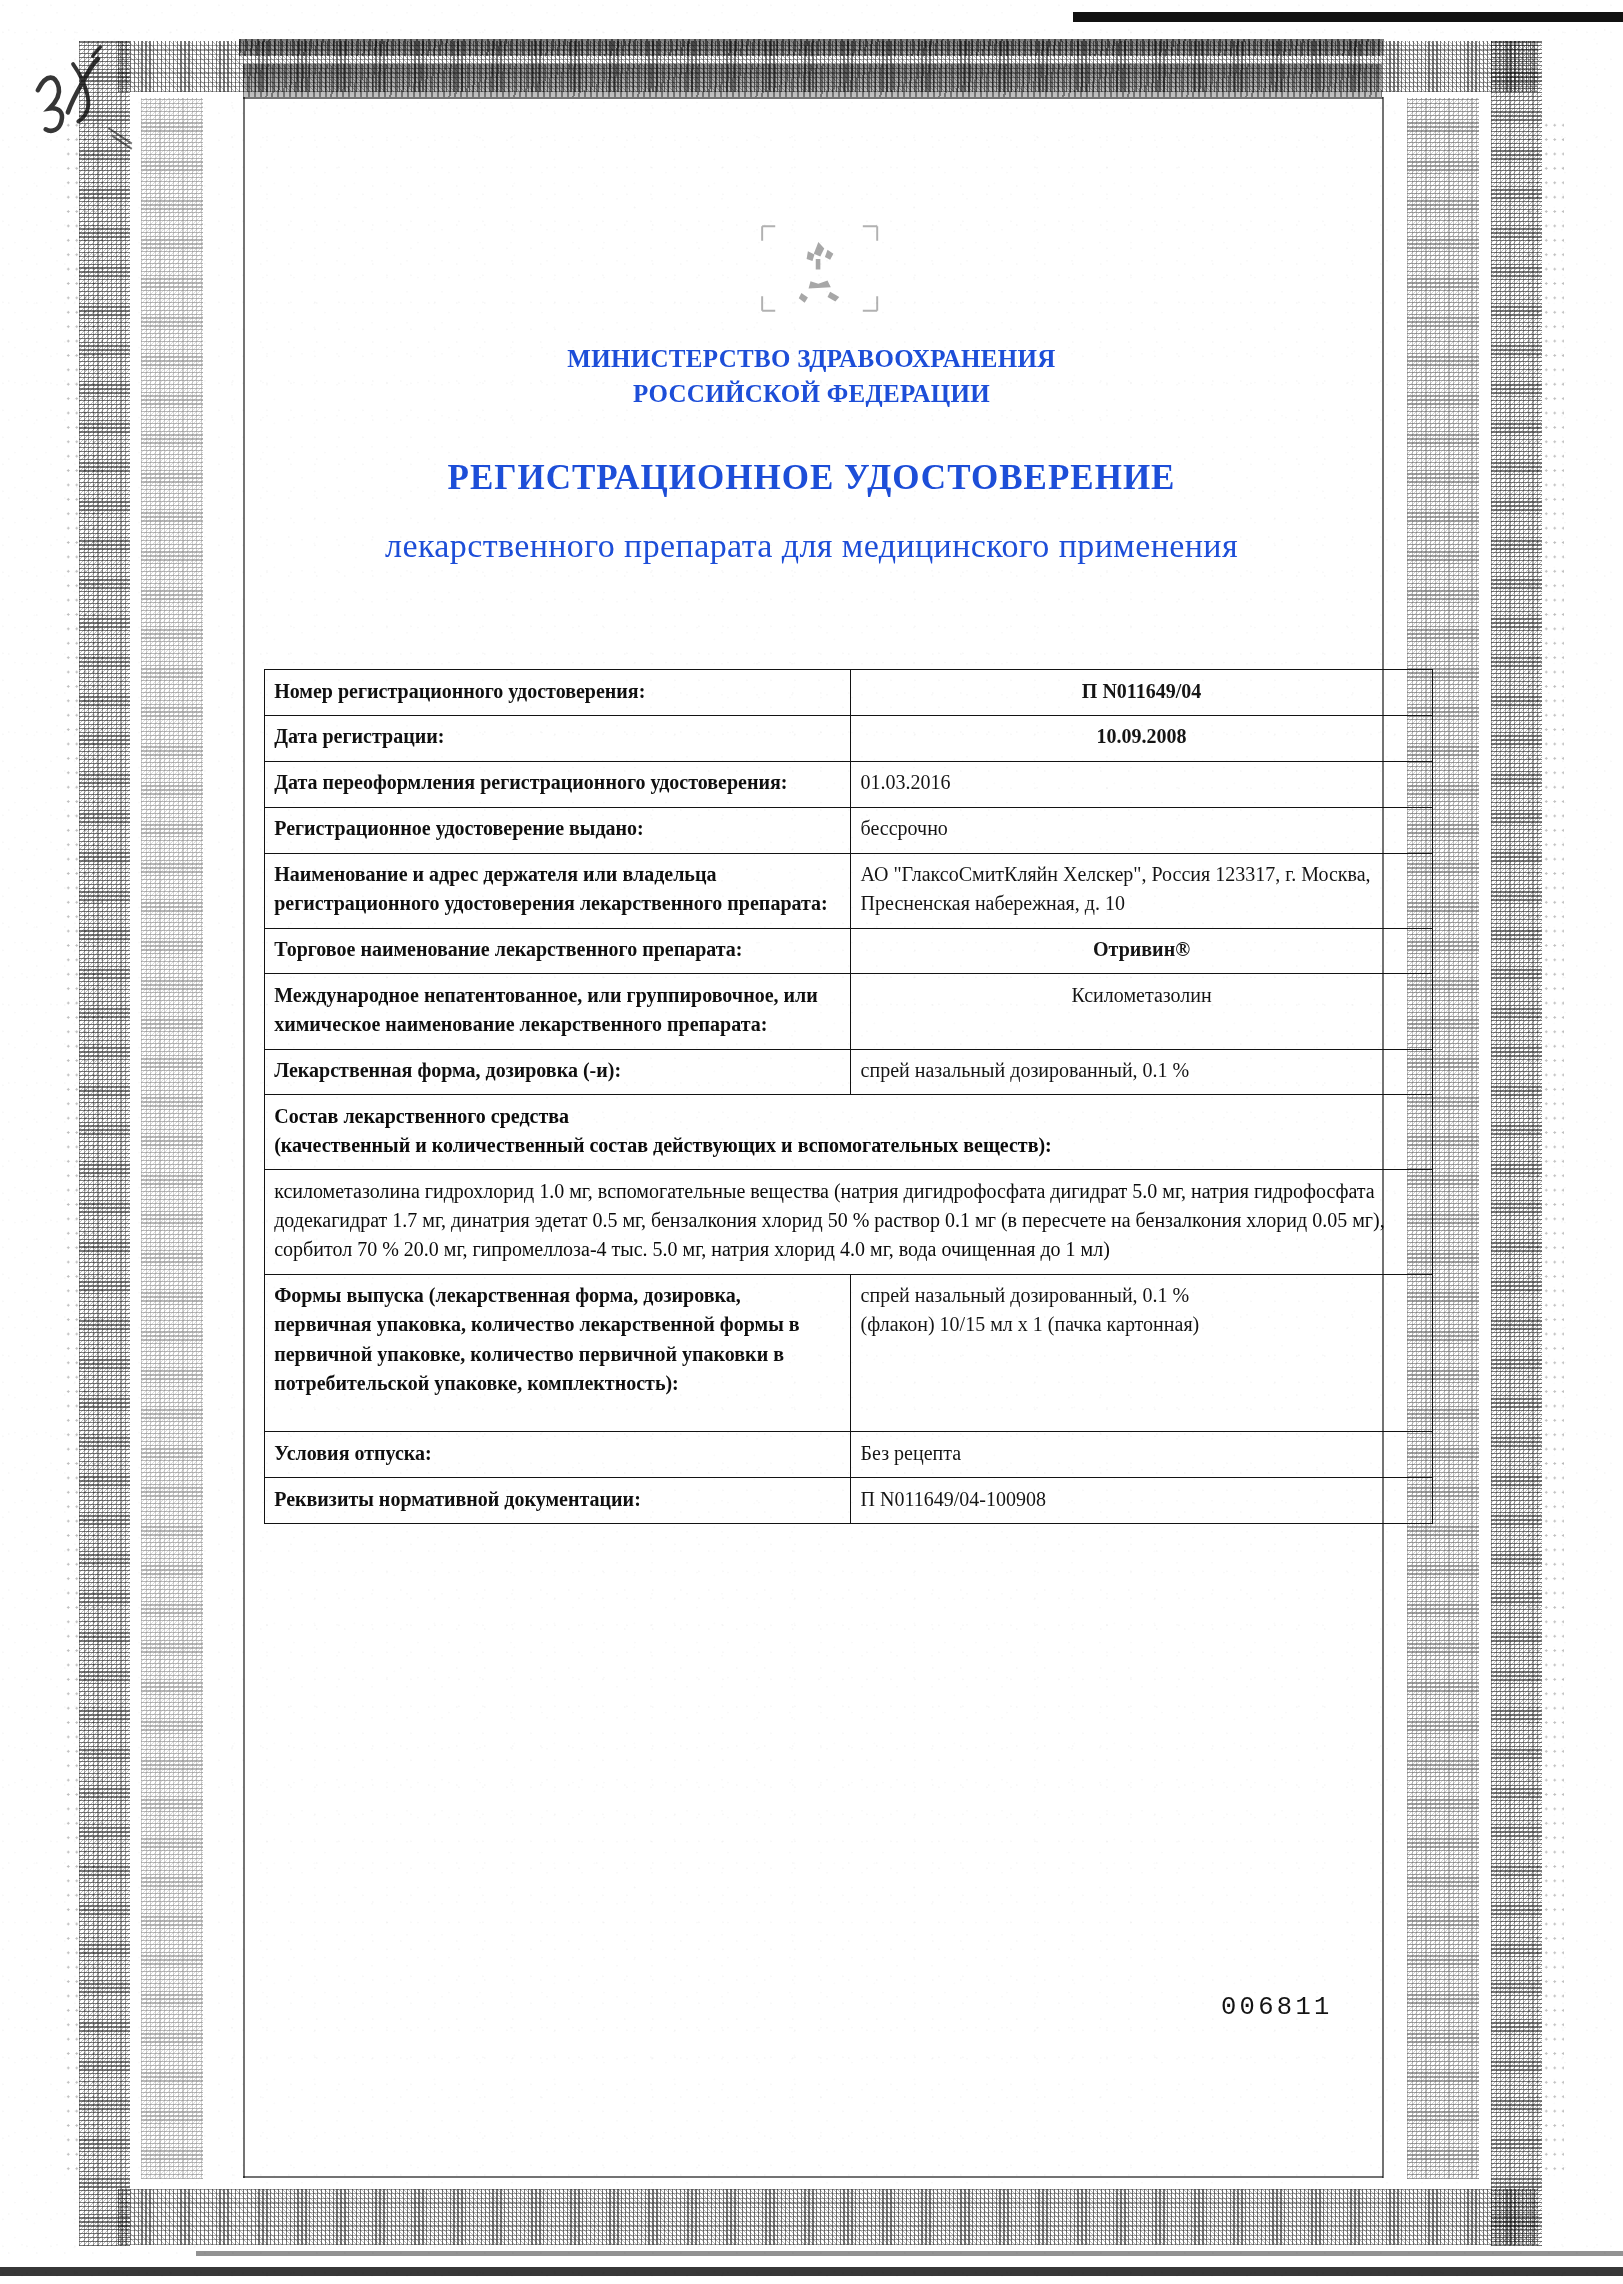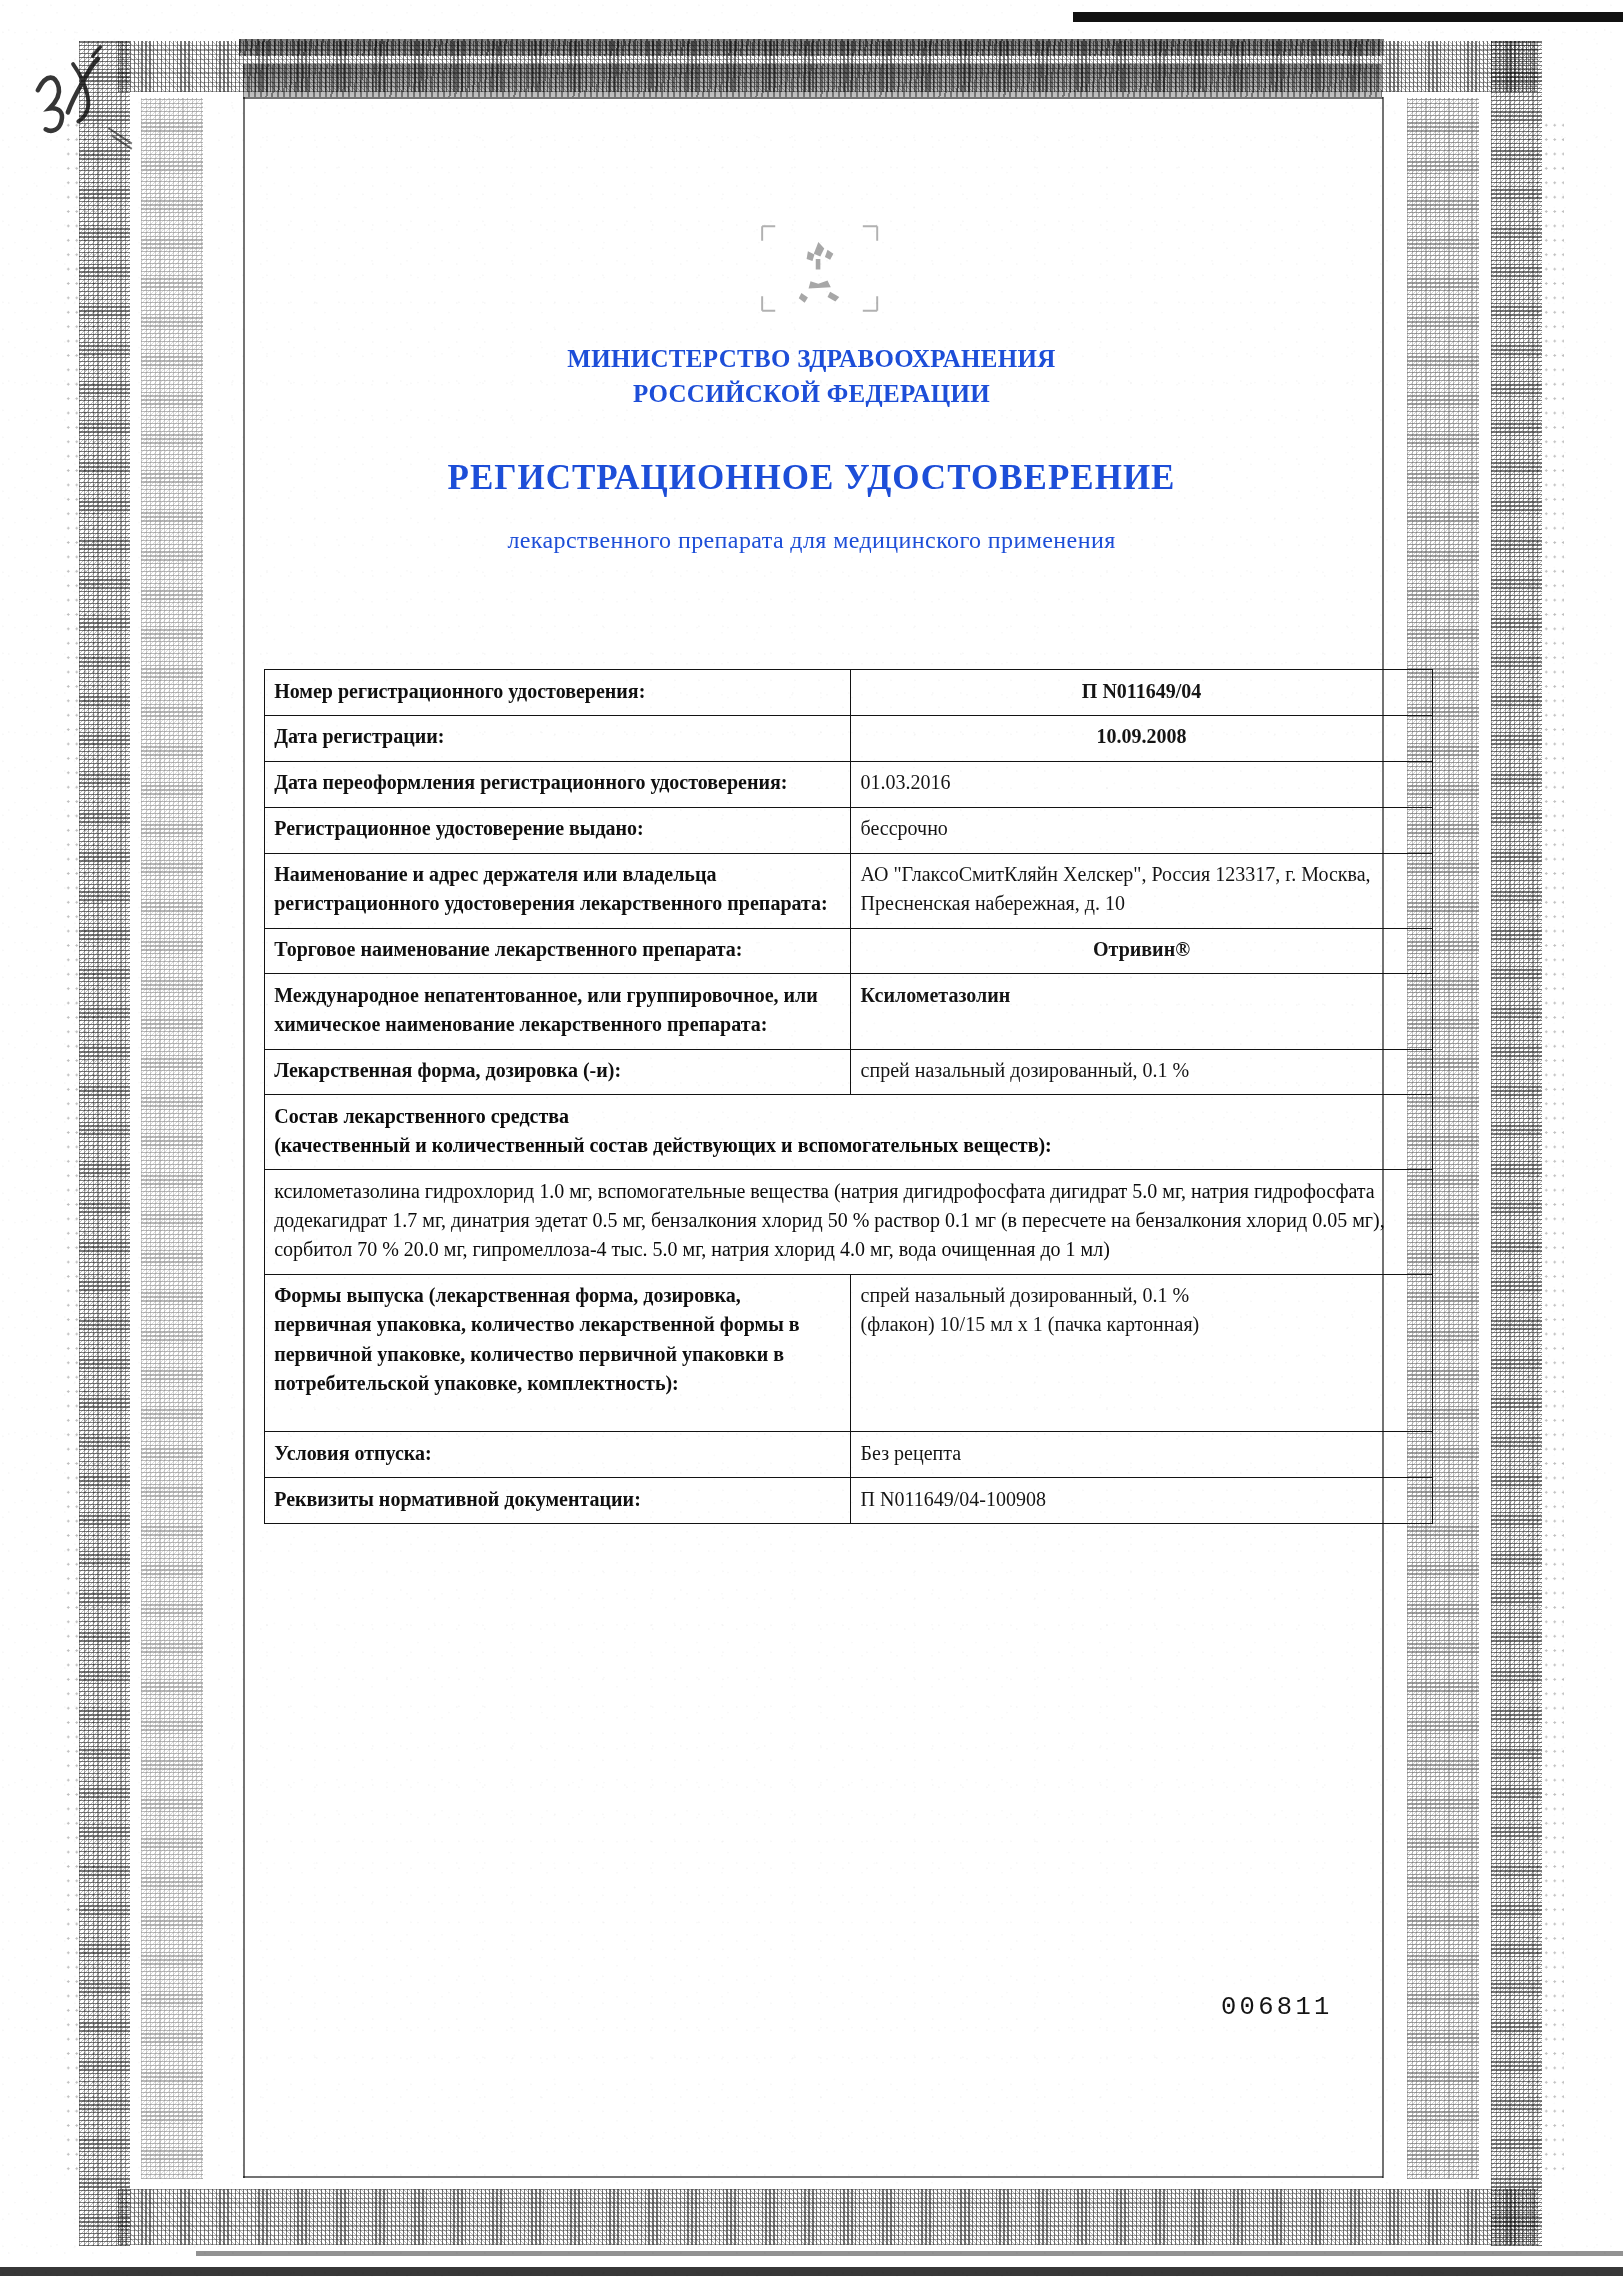--- a/index.html
+++ b/index.html
@@ -74,42 +74,42 @@
   .hdr{
     position:absolute;width:100%;text-align:center;
     font-family:"Liberation Serif", serif;
     font-weight:700;
     color:#1d4ed8;
     letter-spacing:0.3px;
   }
   .hdr.min1{top:345px;font-size:25px;}
   .hdr.min2{top:380px;font-size:25px;}
   .hdr.title{top:458px;font-size:35px;letter-spacing:1px;}
-  .hdr.sub{top:527px;font-size:24px;font-weight:400;letter-spacing:0.4px;}
+  .hdr.sub{top:527px;font-size:34px;font-weight:400;letter-spacing:0.4px;}
 
   
   #tbl{
     position:absolute;
     left:264px;top:669px;width:1130px;
     border-collapse:collapse;
     table-layout:fixed;
     padding-left:13px;
   }
   #tbl td{
     border:1.6px solid #131313;
     vertical-align:top;
     padding:6.5px 9.2px 9.2px 9.2px;
     font-size:20px;
     line-height:1.46;
     font-family:"Liberation Serif", serif;
   }
   td.lbl{width:567px;font-weight:700;color:#101010;}
   td.val{width:562px;font-weight:400;color:#151515;}
   td.val.ctr{text-align:center;font-weight:700;font-size:22px;padding-top:10.5px;}
-  td.val.ctrn{text-align:left;font-weight:700;font-size:21px;padding-top:11.8px;}
+  td.val.ctrn{text-align:center;font-weight:400;font-size:21px;padding-top:11.8px;}
   td.full{font-weight:700;}
   td.comp{font-weight:400;font-size:20px;line-height:1.52;}
   td.tall{height:141px;margin-left:44px;}
 
   .trade{font-weight:700;font-size:23.6px;margin-top:16px;}
 
   
   .serial{
     position:absolute;left:1221px;top:1993px;
     font-family:"Liberation Mono", monospace;

